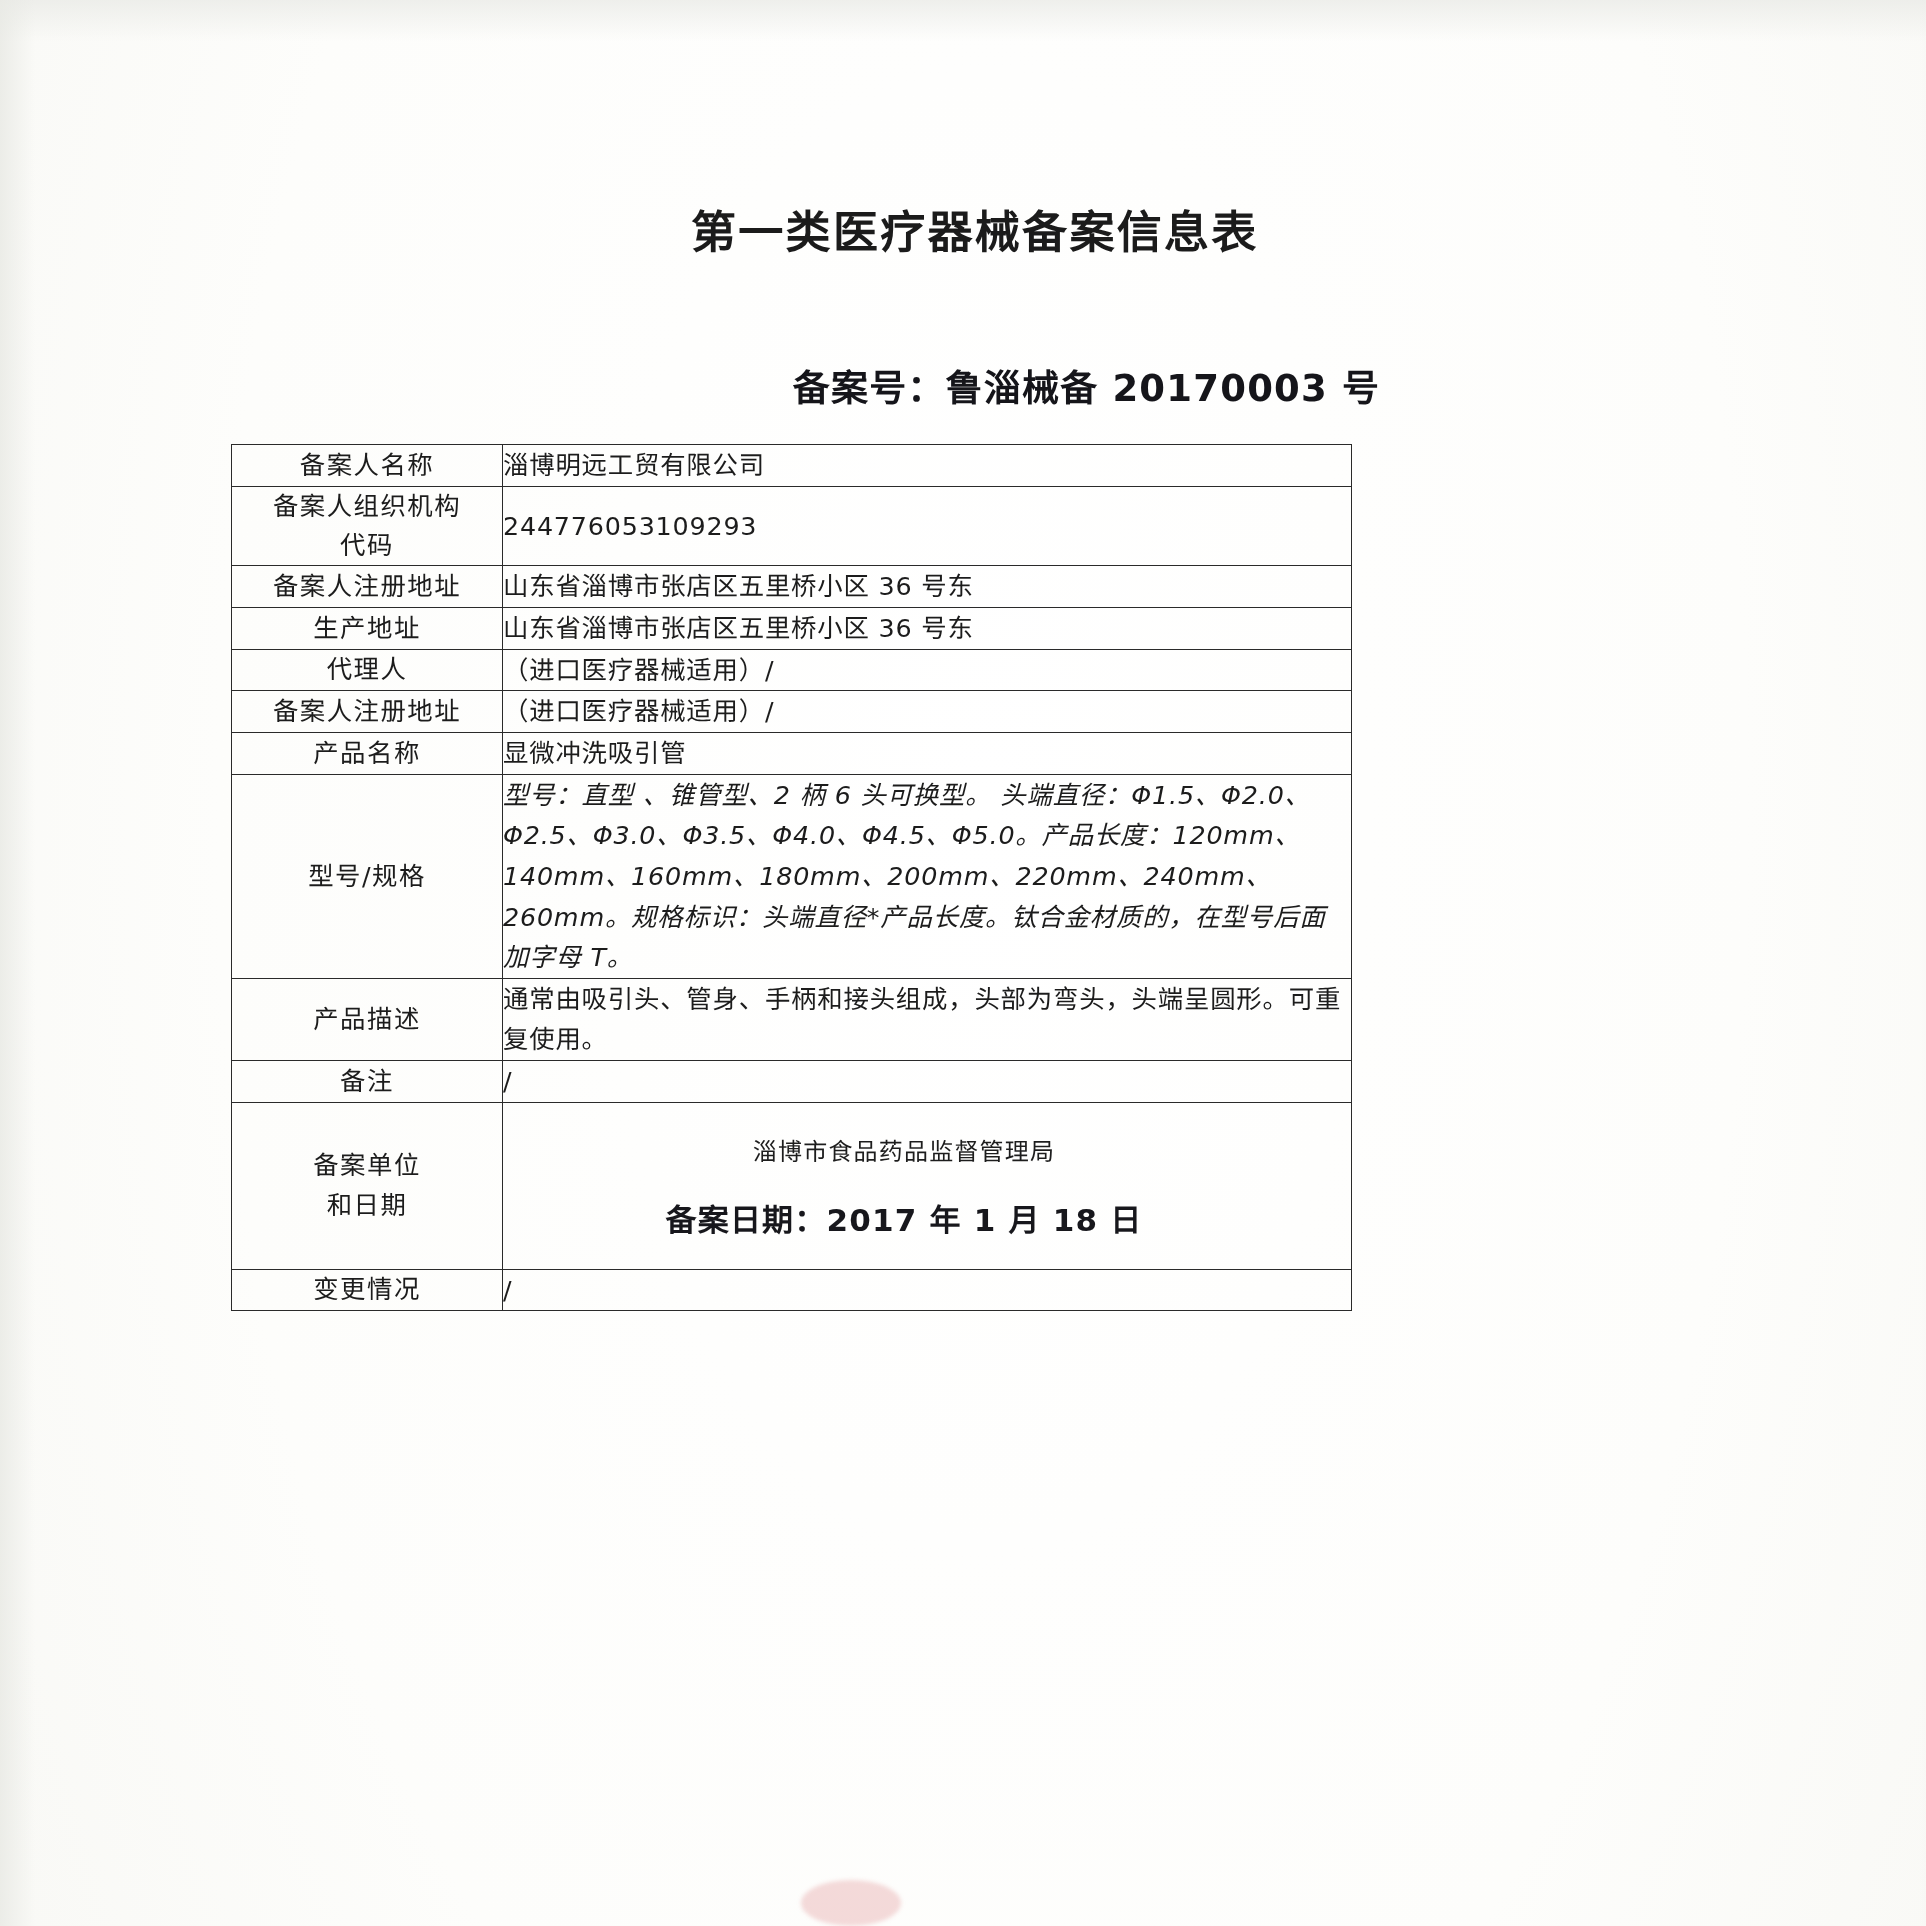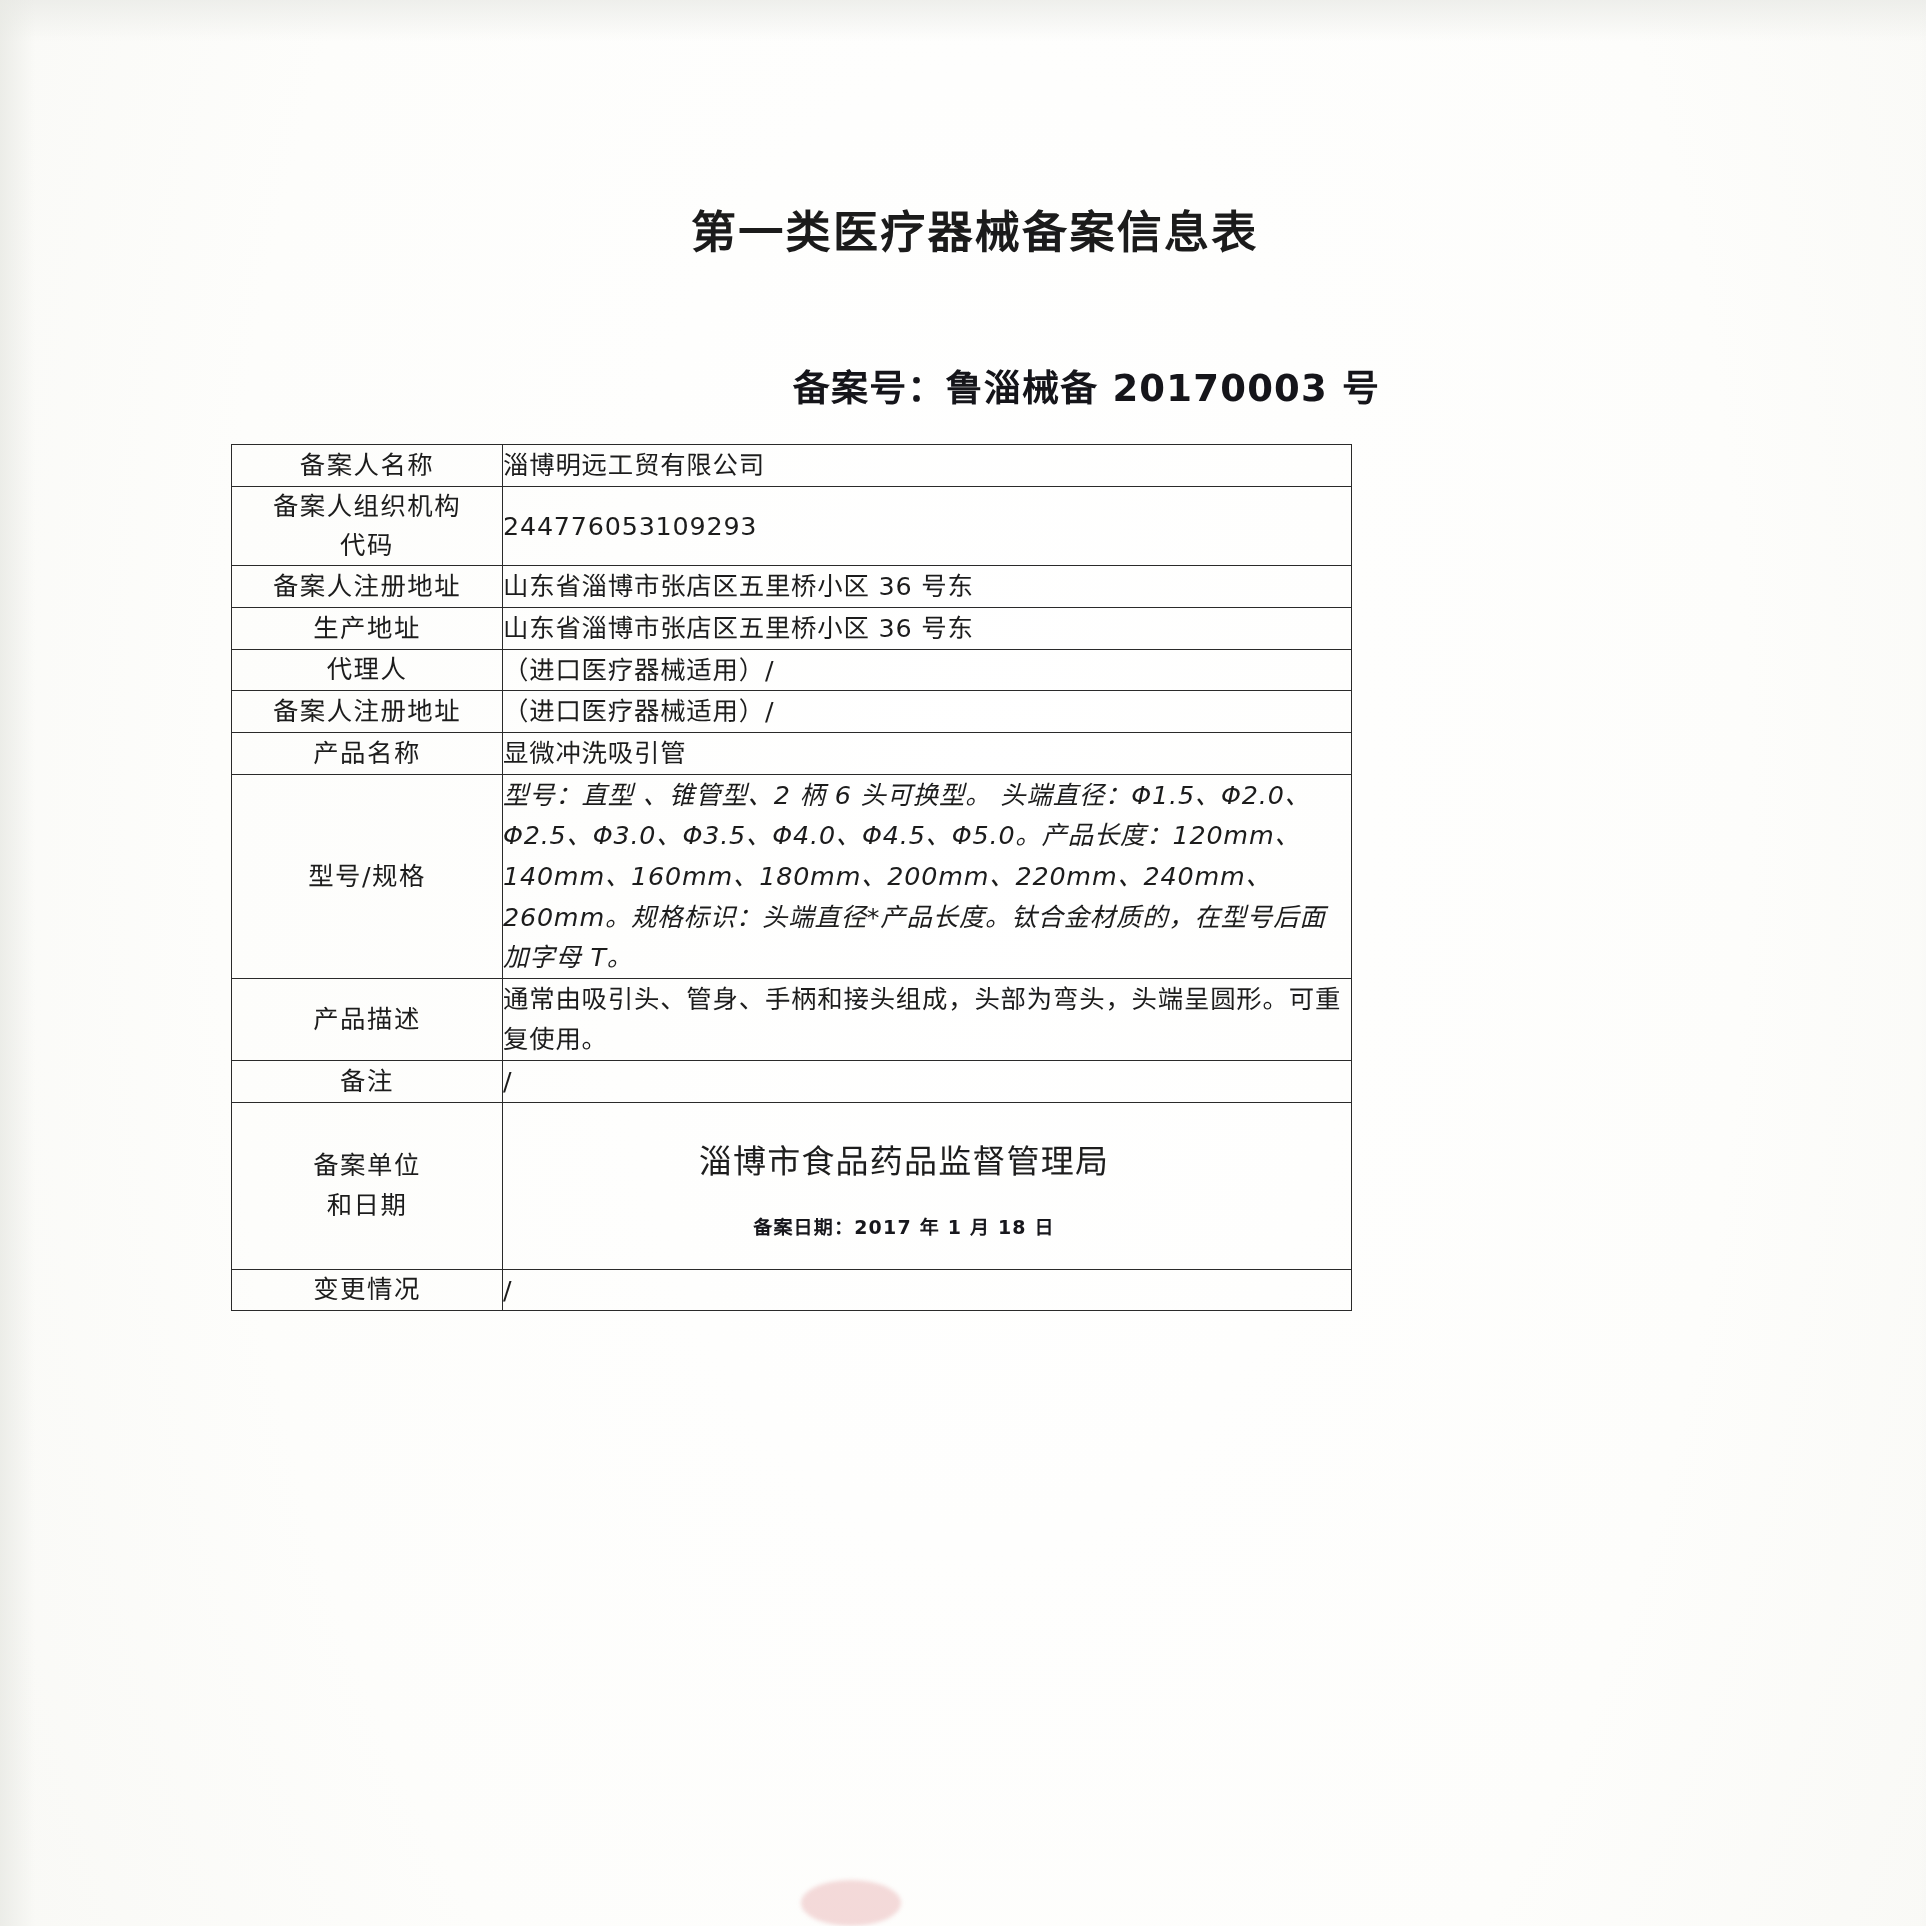--- a/index.html
+++ b/index.html
@@ -122,27 +122,27 @@
     position: relative;
     height: 166px;
   }
   .stamp-lines {
     position: relative;
     z-index: 3;
     text-align: center;
     padding-right: 46px;
   }
   .stamp-line-1 {
-    font-size: 33px;
+    font-size: 24px;
     letter-spacing: 1.2px;
     color: #1d1d1d;
     margin-top: 7px;
   }
   .stamp-line-2 {
-    font-size: 19px;
+    font-size: 31px;
     font-weight: 700;
     letter-spacing: 1.2px;
     color: #17171c;
     margin-top: 24px;
   }
   .seal-smudge {
     position: absolute;
     left: 801px; top: 1880px;
     width: 100px; height: 46px;
     border-radius: 50%;

